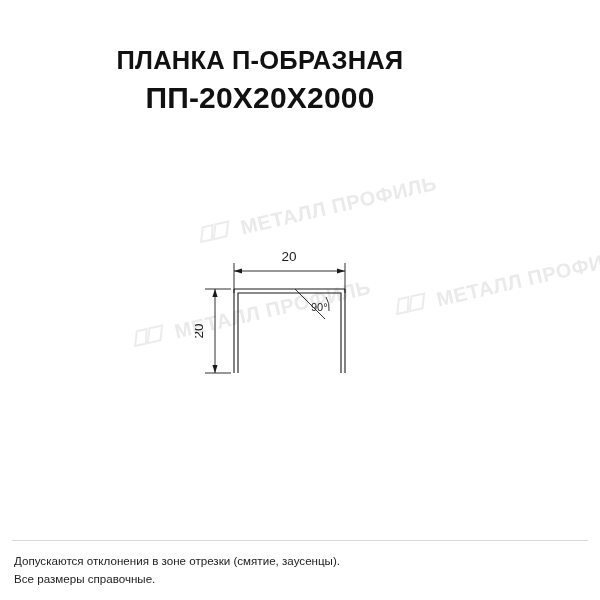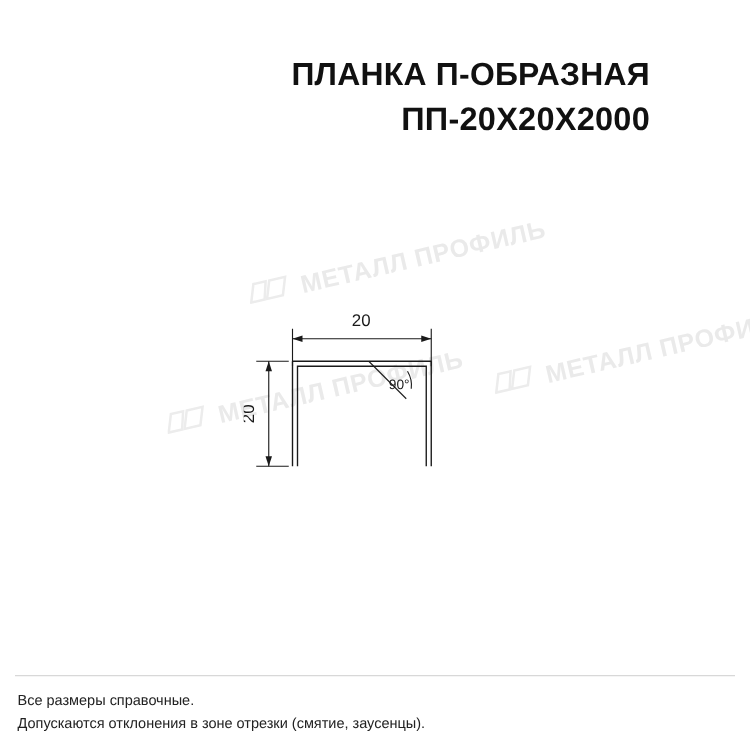--- a/index.html
+++ b/index.html
@@ -15,31 +15,31 @@
     position: relative;
     overflow: hidden;
   }
 
   
   .header {
     position: absolute;
     top: 46px;
     left: 0;
     width: 520px;
-    text-align: right;
+    text-align: center;
   }
   .title-line1 {
     font-size: 25.5px;
     font-weight: bold;
     letter-spacing: 0.2px;
     line-height: 1.15;
     color: #111;
   }
   .title-line2 {
-    font-size: 26px;
+    font-size: 30px;
     font-weight: bold;
     letter-spacing: 0.2px;
     line-height: 1.15;
     margin-top: 6px;
     color: #111;
   }
   .subtitle {
     font-size: 12.5px;
     font-weight: bold;
     letter-spacing: 0.3px;
@@ -170,15 +170,15 @@
     </g>
     <text x="116" y="66" font-family="Liberation Sans, sans-serif" font-size="11" fill="#1a1a1a">90°</text>
 
     <text x="94" y="16" text-anchor="middle" font-family="Liberation Sans, sans-serif" font-size="13.5" fill="#1a1a1a">20</text>
     <text x="8" y="86" text-anchor="middle" font-family="Liberation Sans, sans-serif" font-size="13.5" fill="#1a1a1a" transform="rotate(-90 8 86)">20</text>
   </svg>
 </div>
 
 <div class="footer-rule"></div>
 <div class="footer">
+  <div>Допускаются отклонения в зоне отрезки (смятие, заусенцы).</div>
   <div>Все размеры справочные.</div>
-  <div>Допускаются отклонения в зоне отрезки (смятие, заусенцы).</div>
 </div>
 
 </body></html>

